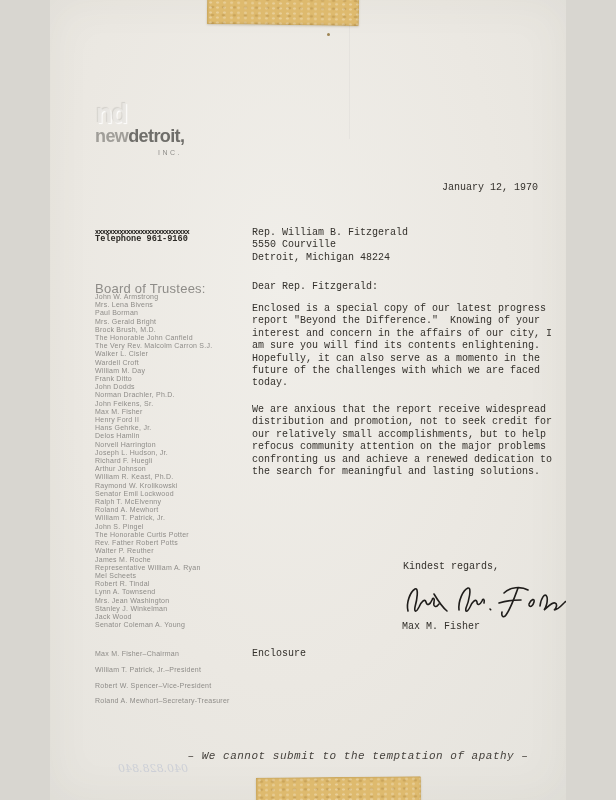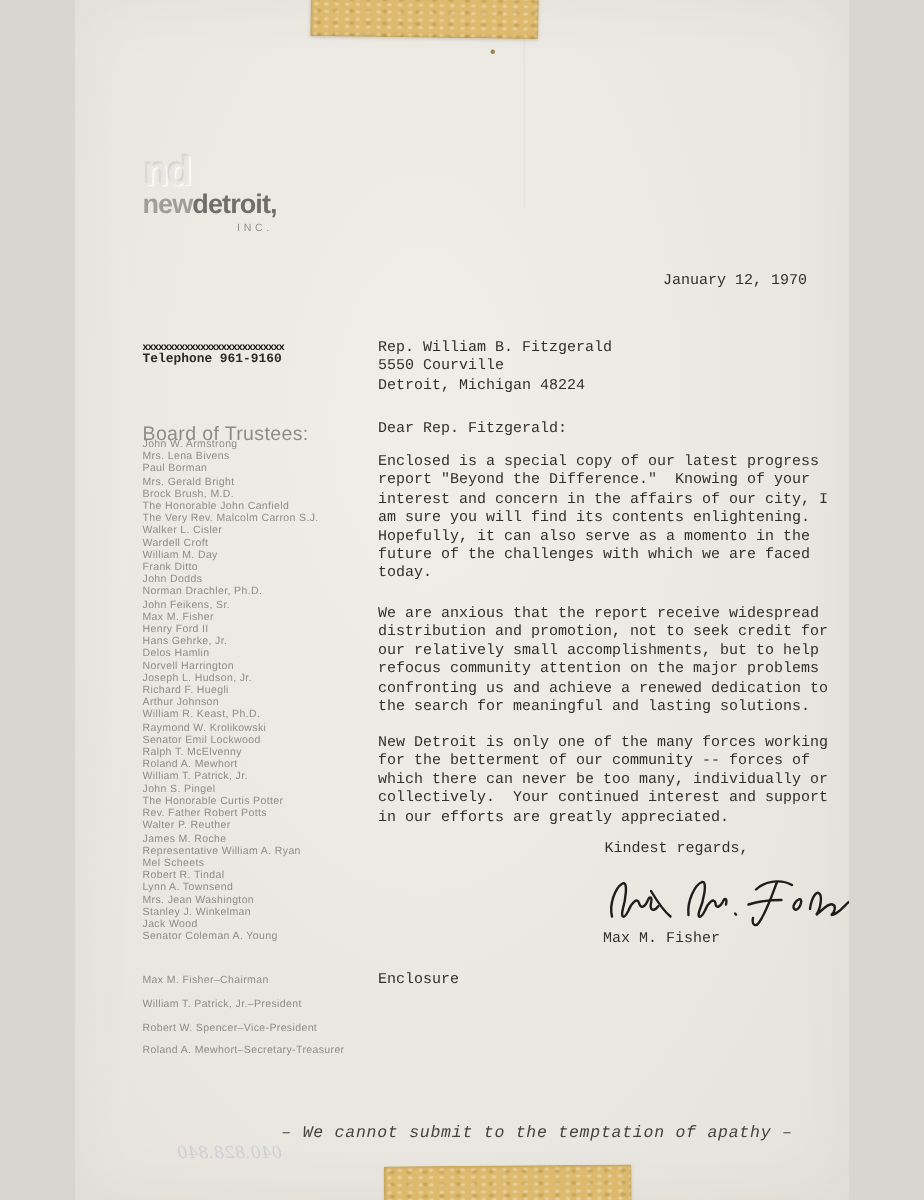--- a/index.html
+++ b/index.html
@@ -150,25 +150,20 @@
 refocus community attention on the major problems
 confronting us and achieve a renewed dedication to
 the search for meaningful and lasting solutions.</div>
   <div class="abs typed" id="para1">Enclosed is a special copy of our latest progress
 report "Beyond the Difference."  Knowing of your
 interest and concern in the affairs of our city, I
 am sure you will find its contents enlightening.
 Hopefully, it can also serve as a momento in the
 future of the challenges with which we are faced
 today.</div>
-  <div class="abs typed" id="para3">New Detroit is only one of the many forces working
-for the betterment of our community -- forces of
-which there can never be too many, individually or
-collectively.  Your continued interest and support
-in our efforts are greatly appreciated.</div>
   <div class="abs typed" id="closing">Kindest regards,</div>
 
   <svg class="abs" id="signature" width="200" height="40" viewBox="0 0 200 40">
     <g fill="none" stroke="#1f1d1b" stroke-width="1.6" stroke-linecap="round">
       <path d="M5,31 C3,23 7,12 12,9 C16,7 14,20 12,27 C11,32 13,33 16,27 C18,22 22,18 23,22 C24,26 27,25 29,20 C30,17 32,18 31,22 C30,27 33,28 36,24"></path>
       <path d="M31,14 C34,19 39,27 44,31"></path>
       <path d="M56,30 C55,21 60,10 65,8 C69,7 66,21 63,28 C62,32 64,33 67,27 C69,22 73,18 74,22 C74,26 77,25 79,21 C80,18 82,19 81,23"></path>
       <path d="M87,29 l0.7,0.7"></path>
       <path d="M101,13 C107,7 118,6 125,10"></path>
       <path d="M115,8 C112,16 108,28 103,35 C101,38 98,37 99,32"></path>

